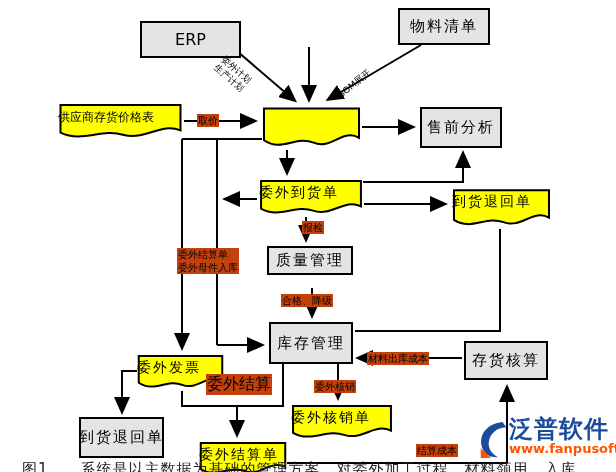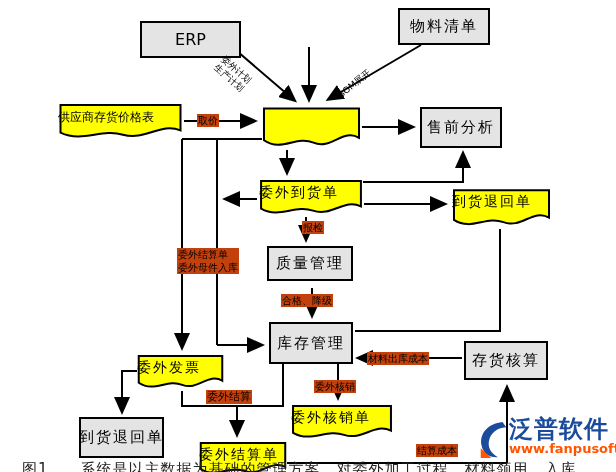--- a/index.html
+++ b/index.html
@@ -98,21 +98,21 @@
 
   <div class="box latin" style="left:140px;top:21px;width:101px;height:37px">
     <span>ERP</span>
   </div>
   <div class="box" style="left:398px;top:8px;width:92px;height:37px">
     <span>物料清单</span>
   </div>
   <div class="box" style="left:420px;top:107px;width:82px;height:41px">
     <span>售前分析</span>
   </div>
-  <div class="box" style="left:267px;top:246px;width:86px;height:35px">
+  <div class="box" style="left:267px;top:246px;width:86px;height:29px">
     <span>质量管理</span>
   </div>
   <div class="box" style="left:269px;top:322px;width:84px;height:42px">
     <span>库存管理</span>
   </div>
   <div class="box" style="left:464px;top:341px;width:84px;height:39px">
     <span>存货核算</span>
   </div>
   <div class="box" style="left:79px;top:417px;width:85px;height:41px">
     <span>到货退回单</span>
@@ -174,21 +174,21 @@
     <span>BOM展开</span>
   </div>
 
   <div class="lbl" style="left:197px;top:114px">取价</div>
   <div class="lbl" style="left:302px;top:221px">报检</div>
   <div class="lbl" style="left:281px;top:294px">合格、降级</div>
   <div class="lbl" style="left:177px;top:248px">
     <span>委外结算单</span><br>
     <span>委外母件入库</span>
   </div>
-  <div class="lbl" style="left:206px;top:390px;font-size:11px">委外结算</div>
+  <div class="lbl" style="left:206px;top:374px;font-size:16px">委外结算</div>
   <div class="lbl" style="left:314px;top:380px">委外核销</div>
   <div class="lbl" style="left:367px;top:352px">材料出库成本</div>
   <div class="lbl" style="left:416px;top:444px">结算成本</div>
 
   <div class="logo">
     <svg class="logo-icon" viewBox="0 0 40 52">
       <path d="M34,2 C14,4 3,18 6,33 C8,44 17,50 28,49 C19,44 14,36 16,27 C18,17 26,10 39,9 Z" fill="#1b4c9c"></path>
       <path d="M5,37 L19,50 L5,50 Z" fill="#ff5500"></path>
     </svg>
     <div class="logo-text">

